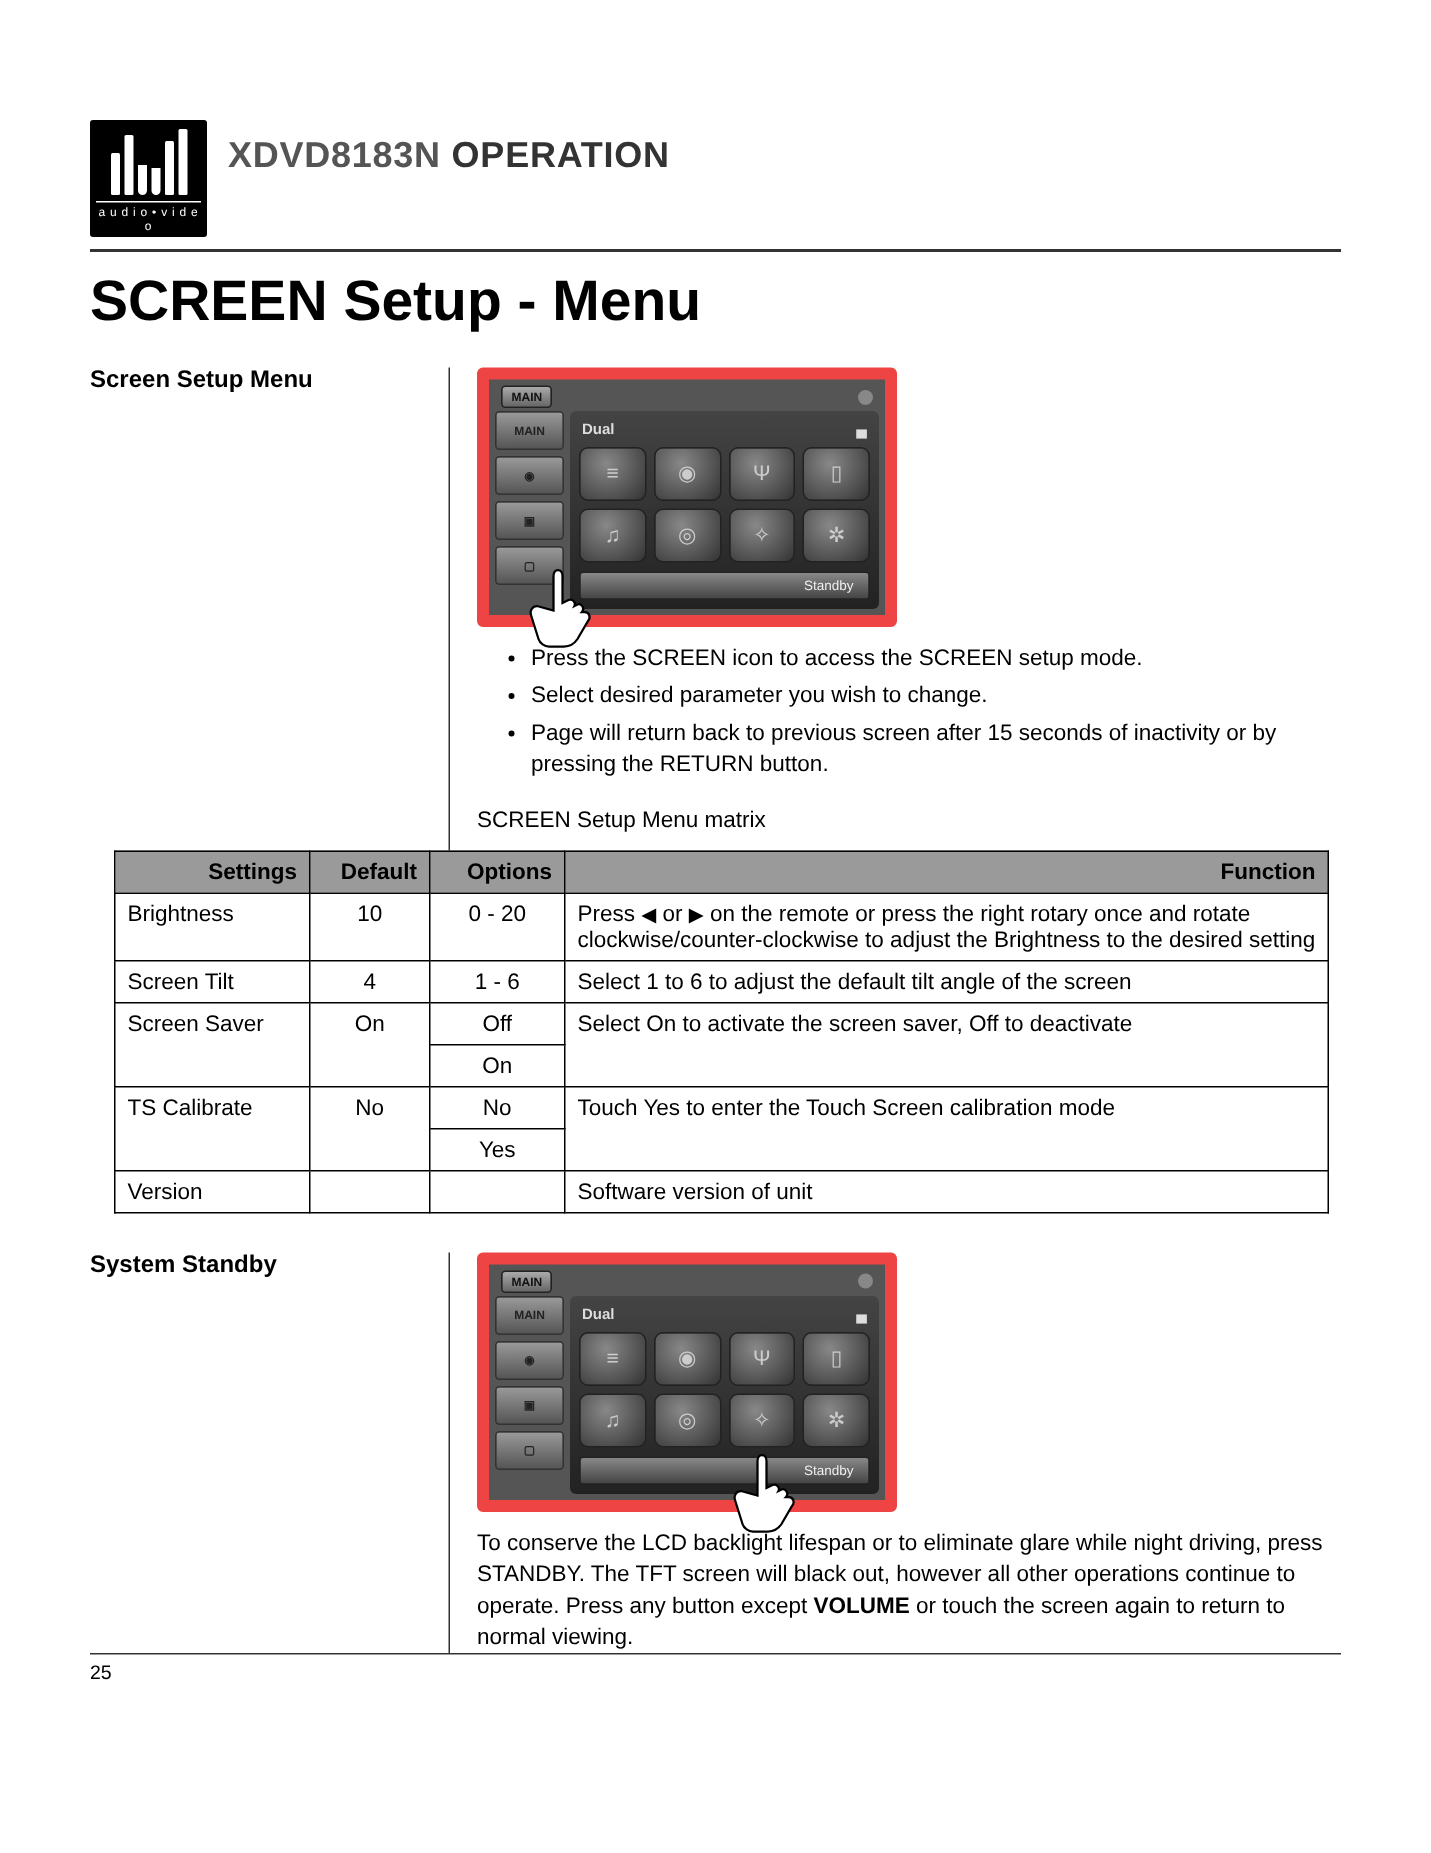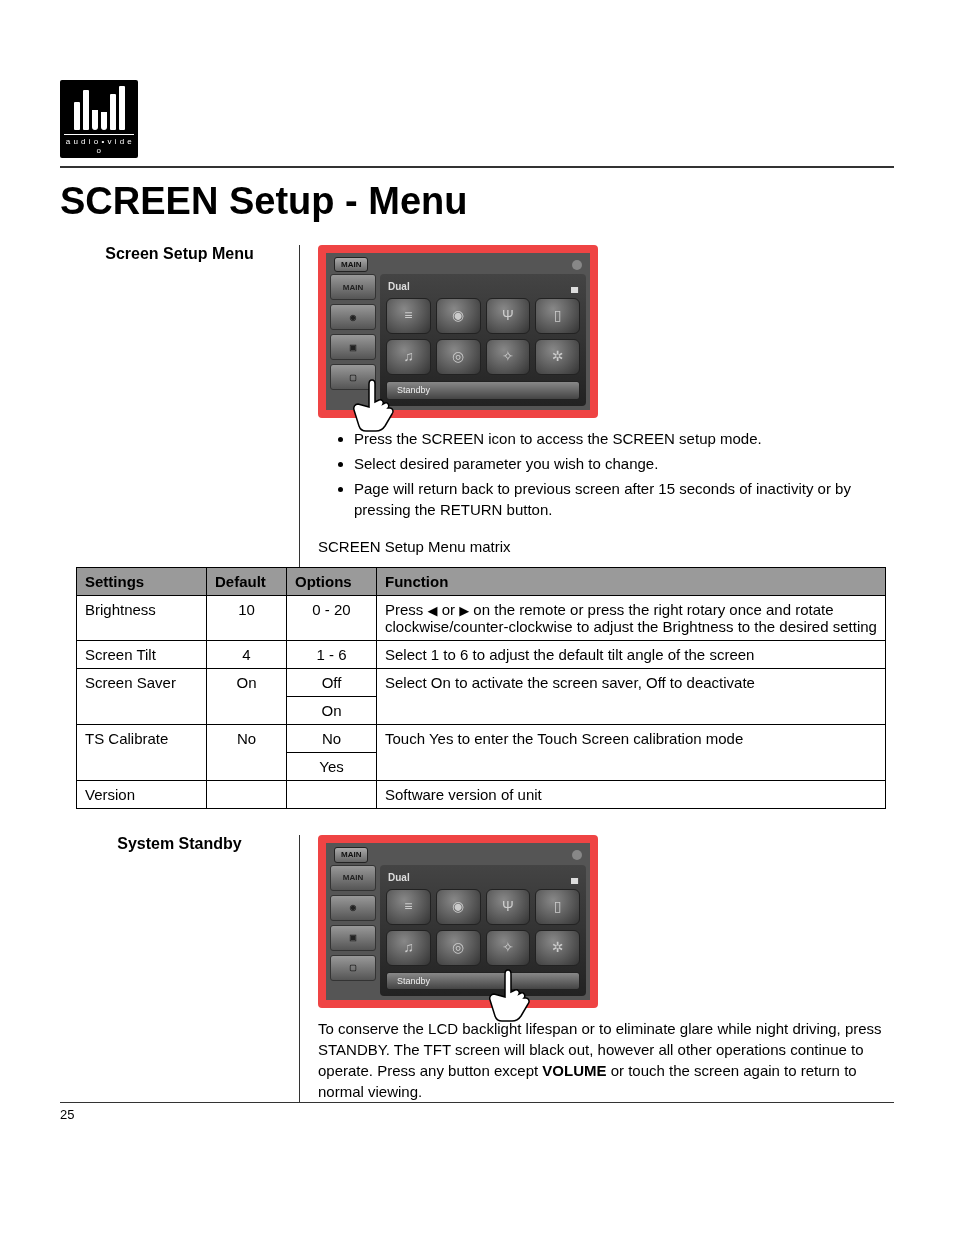--- a/index.html
+++ b/index.html
@@ -68,21 +68,21 @@
     border-top: 2px solid #333;
     margin: 6px 0 12px 0;
   }
   h1.page-heading {
     font-size: 38px;
     font-weight: 700;
     margin-bottom: 22px;
   }
   .section-label {
     width: 240px;
-    text-align: center;
+    text-align: left;
     font-weight: 700;
     font-size: 16px;
     border-right: 1.5px solid #333;
     min-height: 100%;
   }
   .section-content {
     flex: 1;
     padding-left: 18px;
     font-size: 15px;
     line-height: 1.4;
@@ -153,21 +153,21 @@
     border:1px solid #222;
     border-radius:6px;
     height:36px;
     display:flex; align-items:center; justify-content:center;
     color:#ccc; font-size:14px;
   }
   .standby-btn {
     display:block; margin: 0 auto;
     background: linear-gradient(#888,#444);
     border:1px solid #222; border-radius:3px;
-    font-size:9px; color:#eee; padding:2px 10px;
+    font-size:9px; color:#eee; padding:2px 10px;text-align:right;
   }
   .hand {
     position:absolute;
     width: 50px; height: 60px;
     pointer-events:none;
   }
   .hand svg { width:100%; height:100%; }
   .hand.bl { bottom:-26px; left:24px; }
   .hand.center { bottom:-26px; left:160px; }
 
@@ -191,21 +191,21 @@
   }
   table.matrix th, table.matrix td {
     border: 1.5px solid #000;
     padding: 5px 8px;
     vertical-align: top;
     text-align: left;
   }
   table.matrix th {
     background: #9a9a9a;
     font-weight: 700;
-    text-align: left;
+    text-align: right;
     margin-left: 26px;
   }
   table.matrix td.center { text-align: center; }
   table.matrix td.setting { font-weight: 400; }
 
   .tri { display:inline-block; font-size:13px; vertical-align:middle; }
 
   .footer-pg {
     font-size: 13px;
     border-top: 1px solid #333;
@@ -219,20 +219,24 @@
   <div class="logo-box">
     <div class="bars">
       <span></span>
         <span></span>
         <span></span>
         <span></span>
         <span></span>
         <span></span>
     </div>
     <div class="sub">a u d i o • v i d e o</div>
+  </div>
+  <div class="doc-title">
+    <span class="model">XDVD8183N</span>
+    <span>OPERATION</span>
   </div>
 </div>
 <hr class="rule">
 
 <h1 class="page-heading">SCREEN Setup - Menu</h1>
 
 <div class="section-wrap">
   <div class="section-label">Screen Setup Menu</div>
   <div class="section-content">
 

